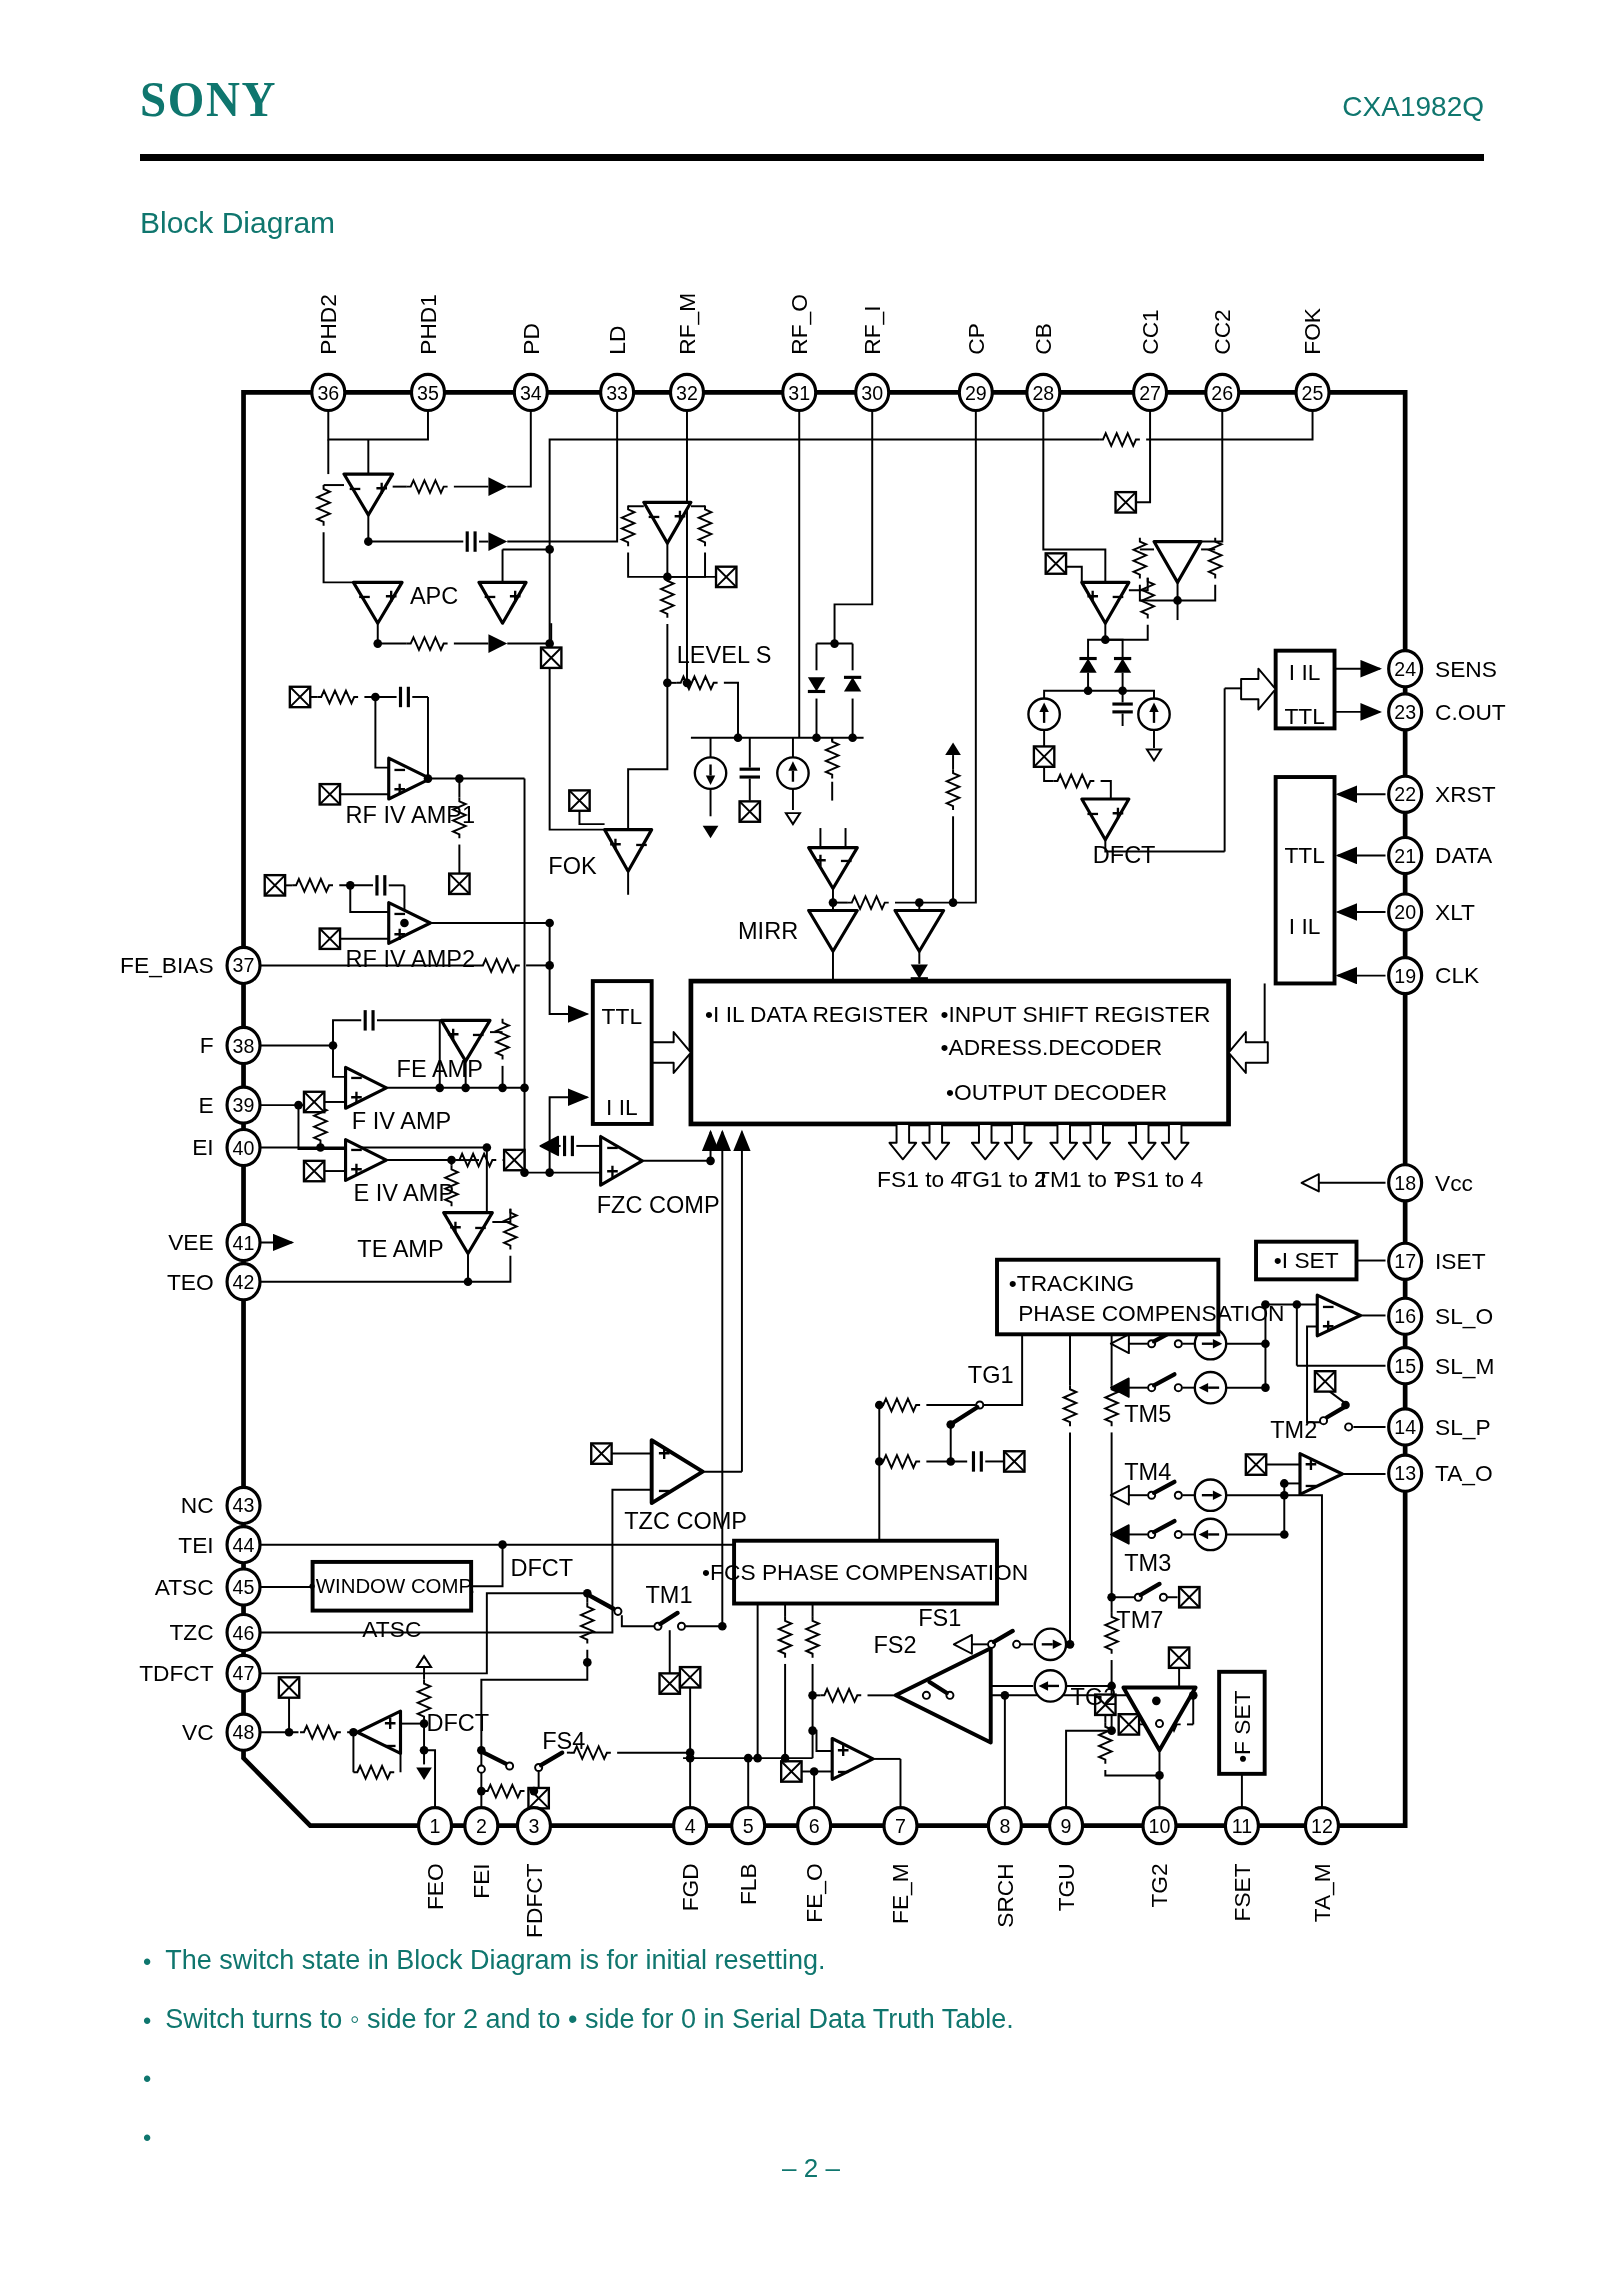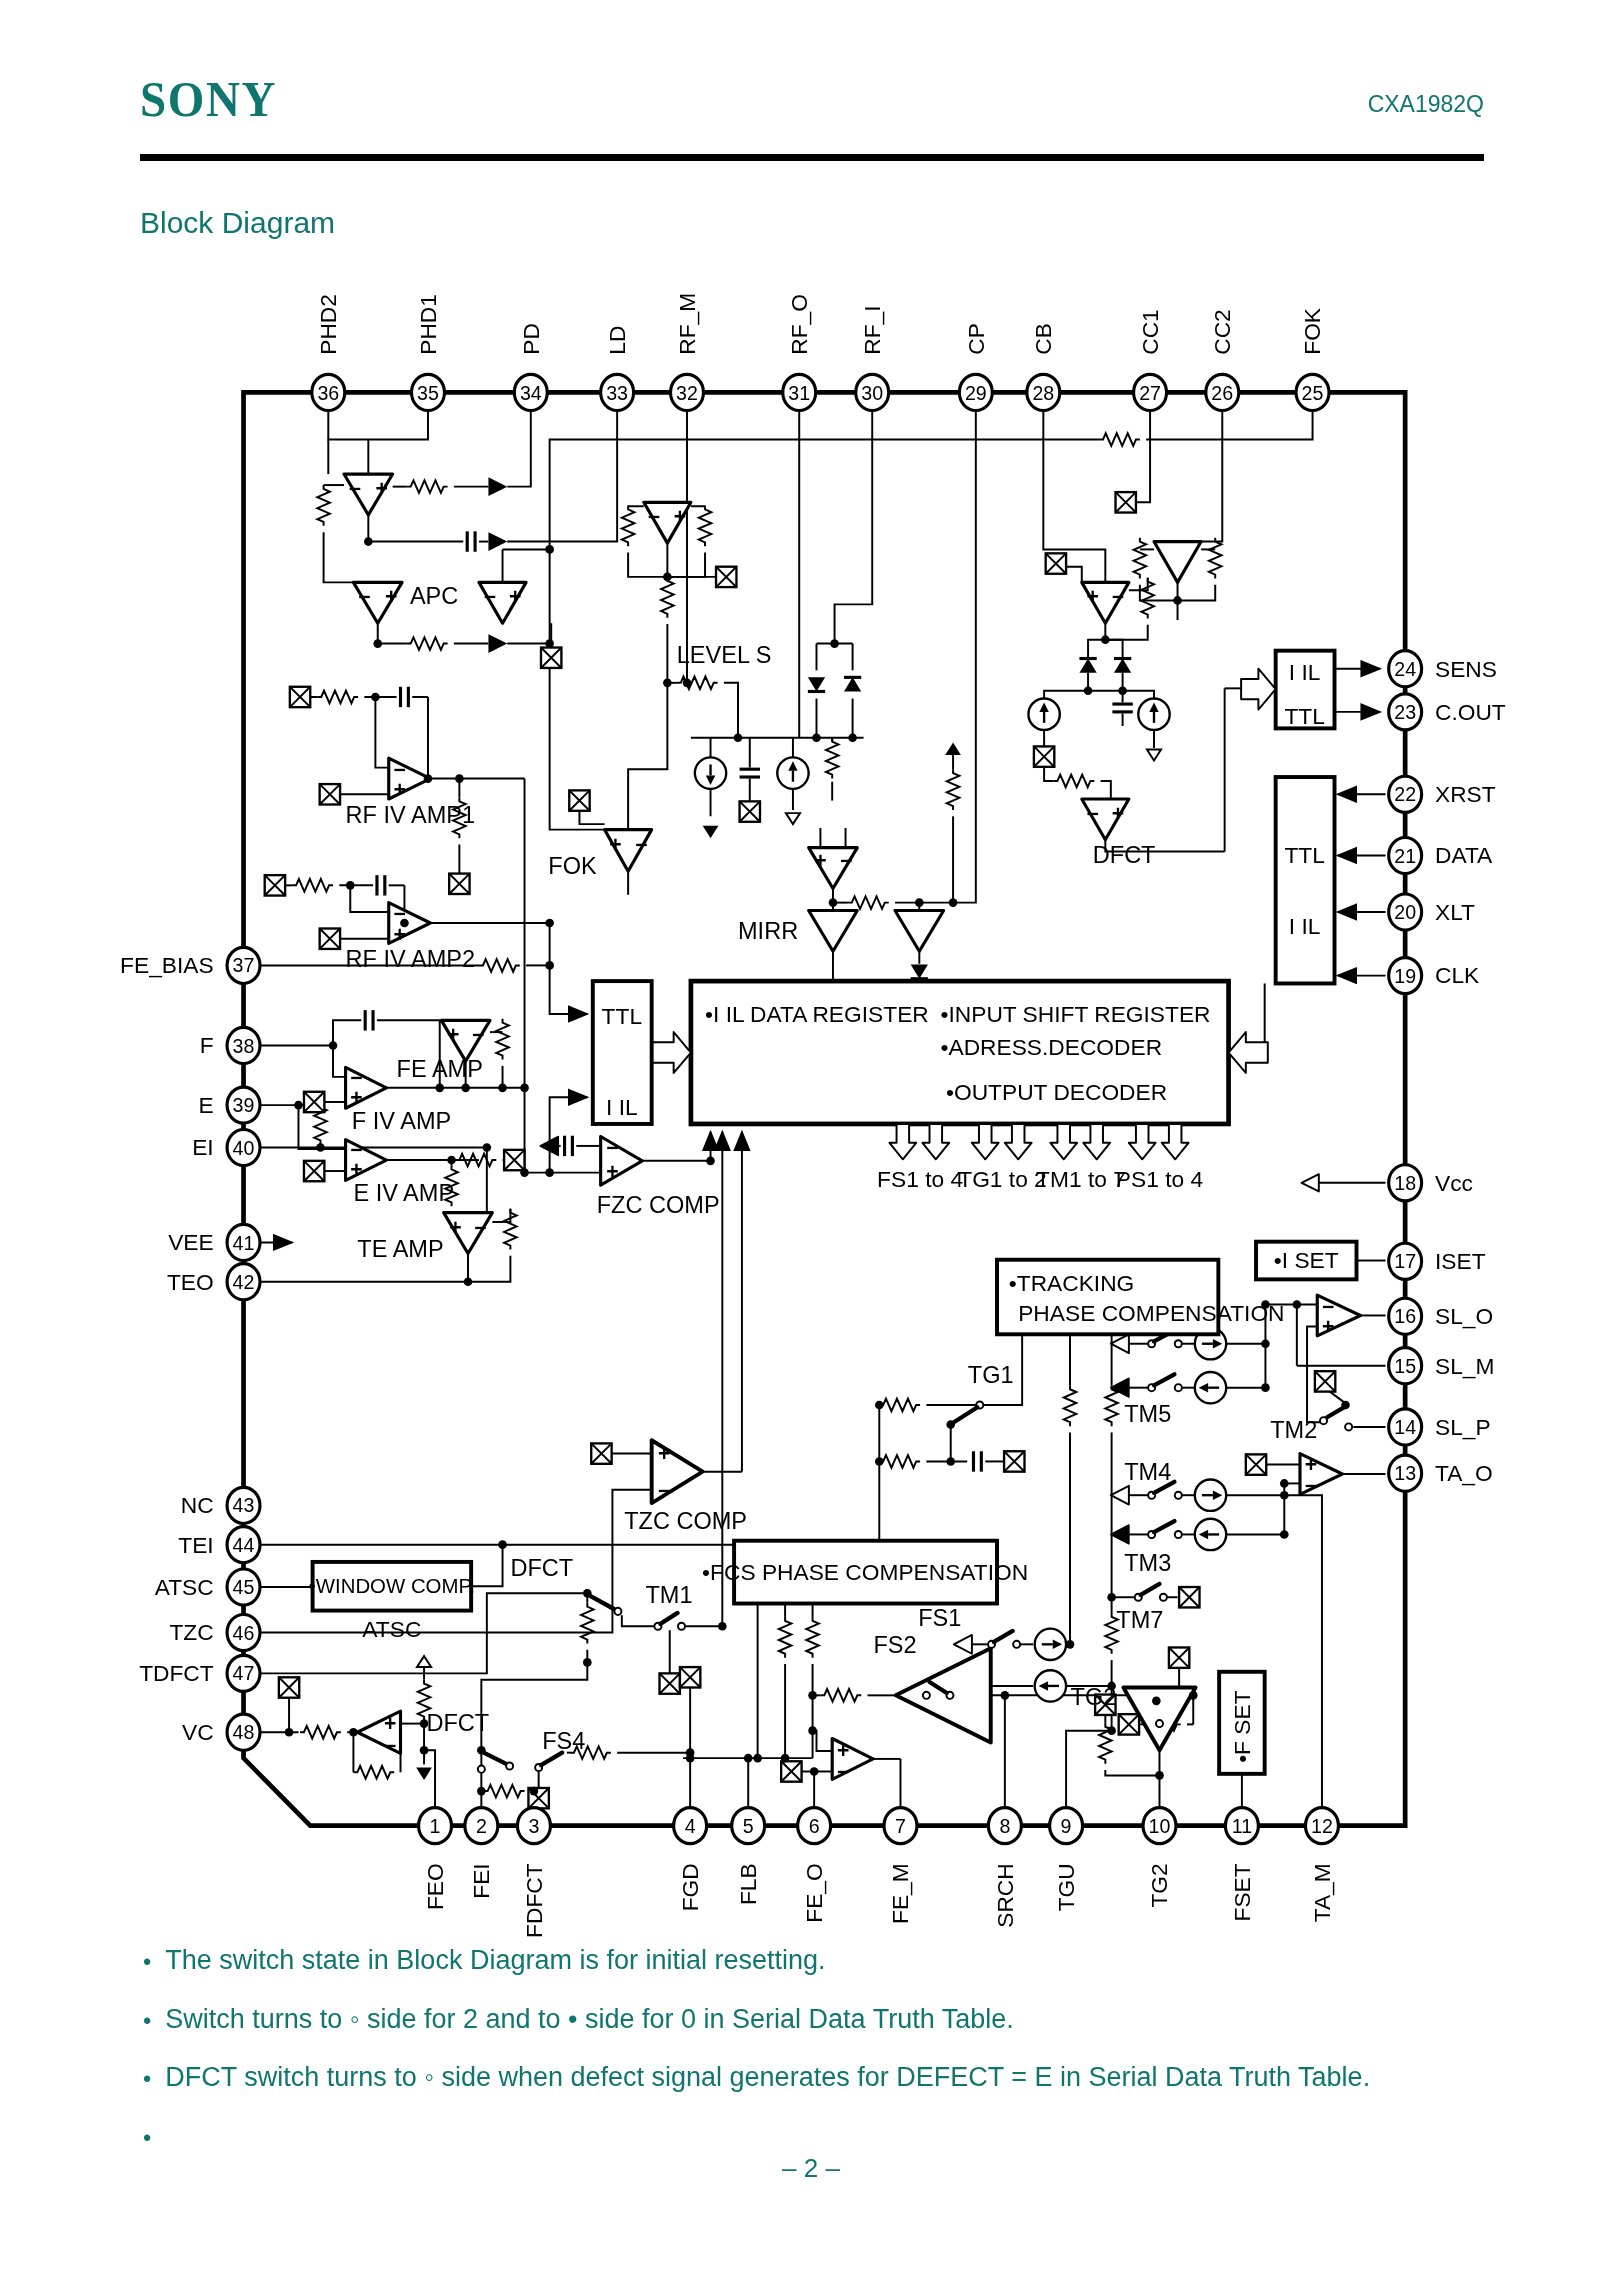--- a/index.html
+++ b/index.html
@@ -1,18 +1,18 @@
 <!DOCTYPE html>
 <html style="font-size:12.6px"><head>
 <meta charset="utf-8">
 <style>
   html,body{margin:0;padding:0;background:#888;}
   .page{position:relative;width:1622px;height:2295px;background:#fff;font-family:"Liberation Sans",sans-serif;color:#0f766e;overflow:hidden;}
   .brand{position:absolute;left:140px;top:72px;font-family:"Liberation Serif",serif;font-weight:bold;font-size:47px;letter-spacing:1.6px;transform:scaleY(1.08);}
-  .part{position:absolute;right:138px;top:91px;font-size:23px;}
+  .part{position:absolute;right:138px;top:91px;font-size:28px;}
   .rule{position:absolute;left:140px;top:154px;width:1344px;height:7px;background:#000;}
   .title{position:absolute;left:140px;top:206px;font-size:30px;font-weight:normal;margin:0;}
   svg.diagram{position:absolute;left:0;top:0;}
   svg text{font-family:"Liberation Sans",sans-serif;fill:#000;}
   .lbl{font-size:30px;}
   .sgn{font-size:27px;font-weight:bold;}
   .bx{font-size:29px;}
   .pnum{font-size:25px;text-anchor:middle;}
   .plabel{font-size:29px;}
   .w{fill:none;stroke:#000;stroke-width:2.5;}
@@ -1064,21 +1064,20 @@
     <div class="note">
         <span class="bu">•</span>
         <span>The switch state in Block Diagram is for initial resetting.</span>
       </div>
     <div class="note">
         <span class="bu">•</span>
         <span>Switch turns to ◦ side for 2 and to • side for 0 in Serial Data Truth Table.</span>
       </div>
     <div class="note">
         <span class="bu">•</span>
-        <span>DFCT switch turns to ◦ side when defect signal generates for DEFECT = E in Serial Data Truth Table.</span>
       </div>
     <div class="note">
         <span class="bu">•</span>
       </div>
   </div>
 
   <div class="footer">– 2 –</div>
 </div>
 
 

